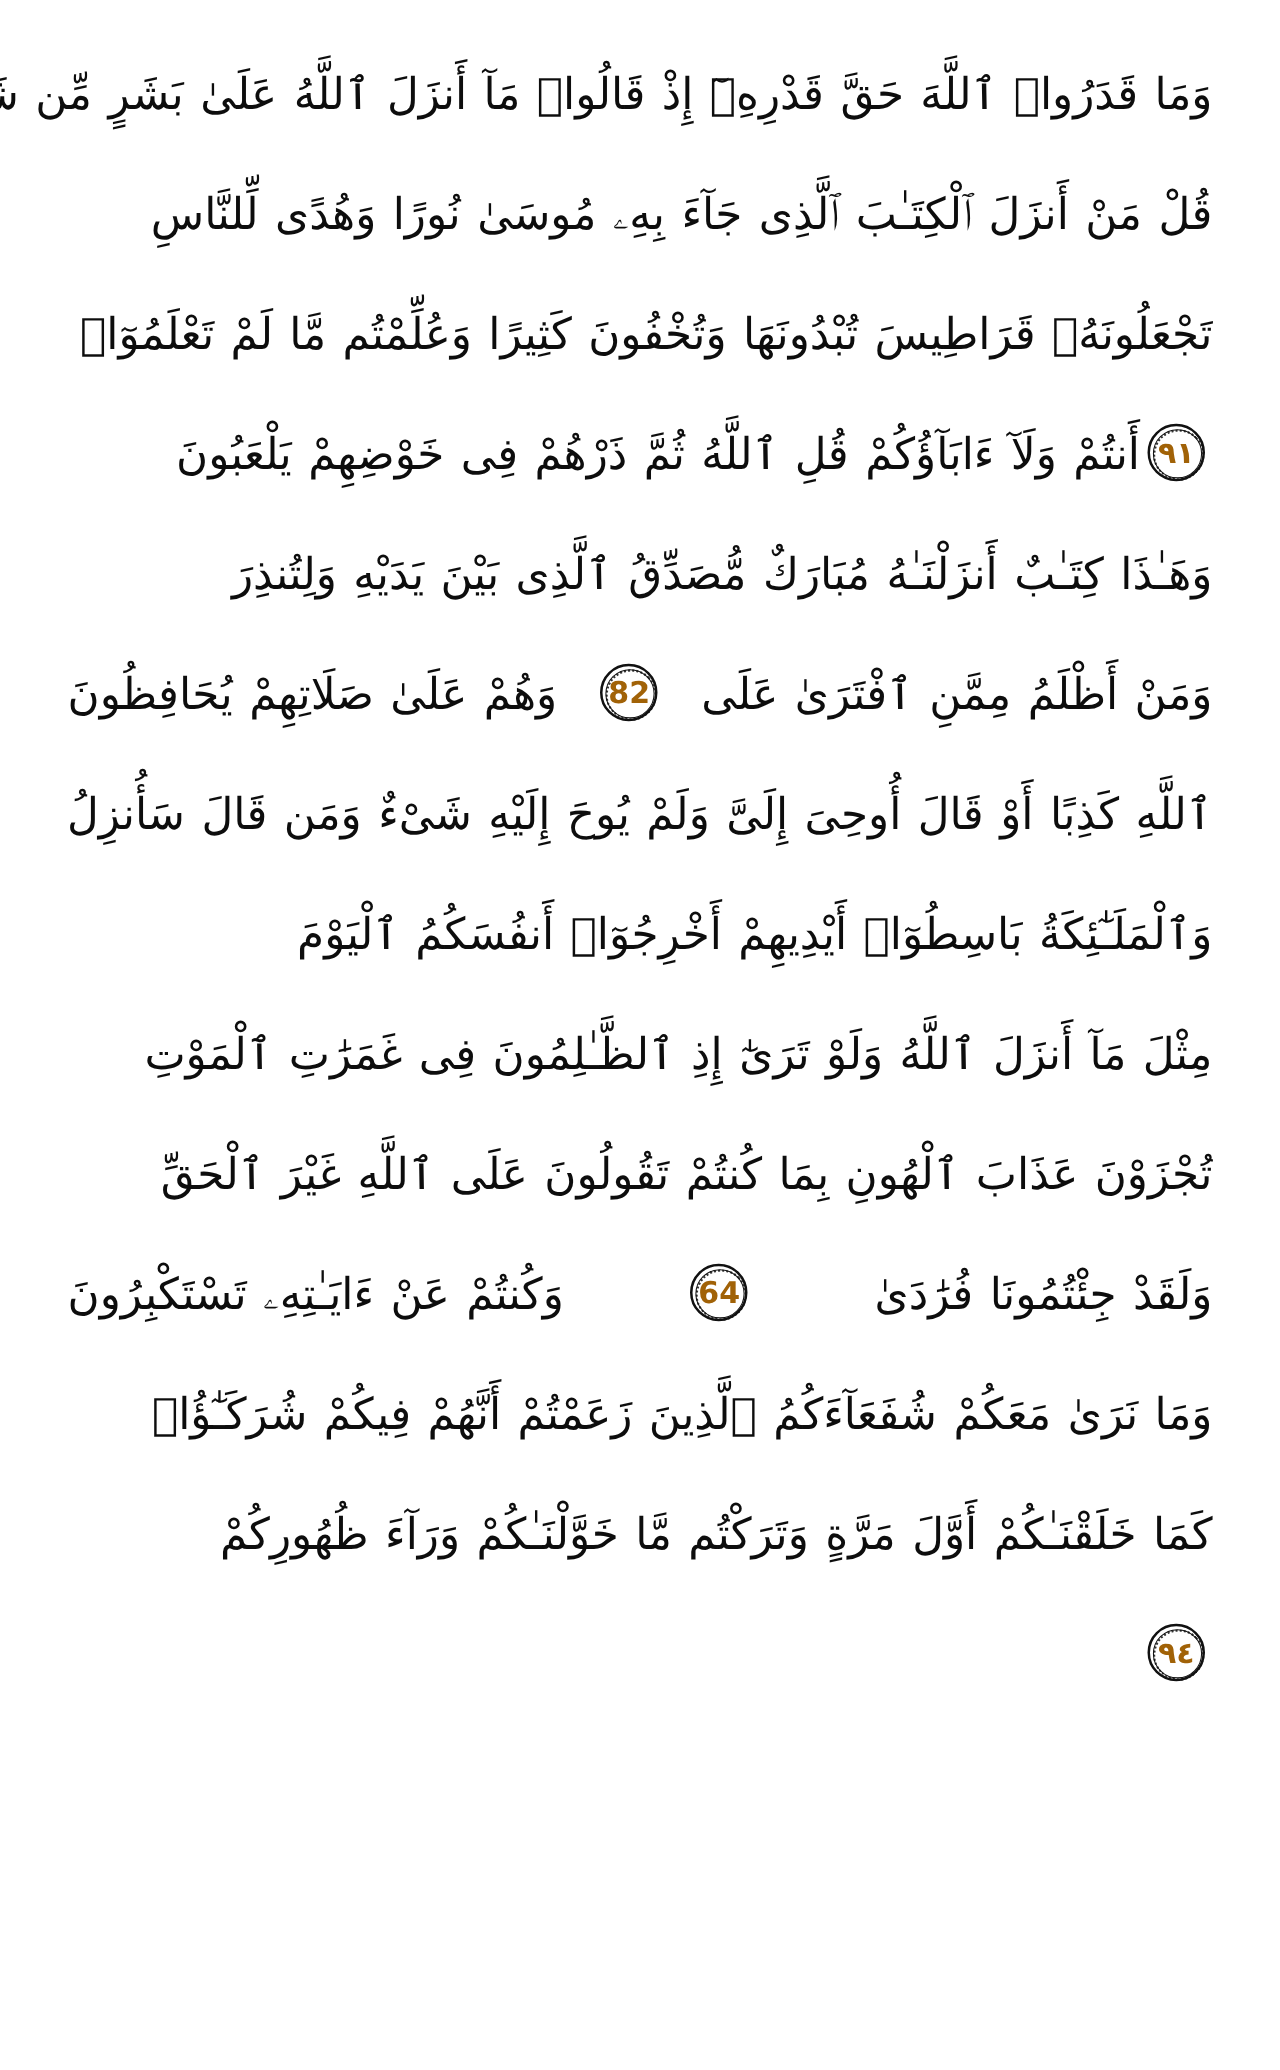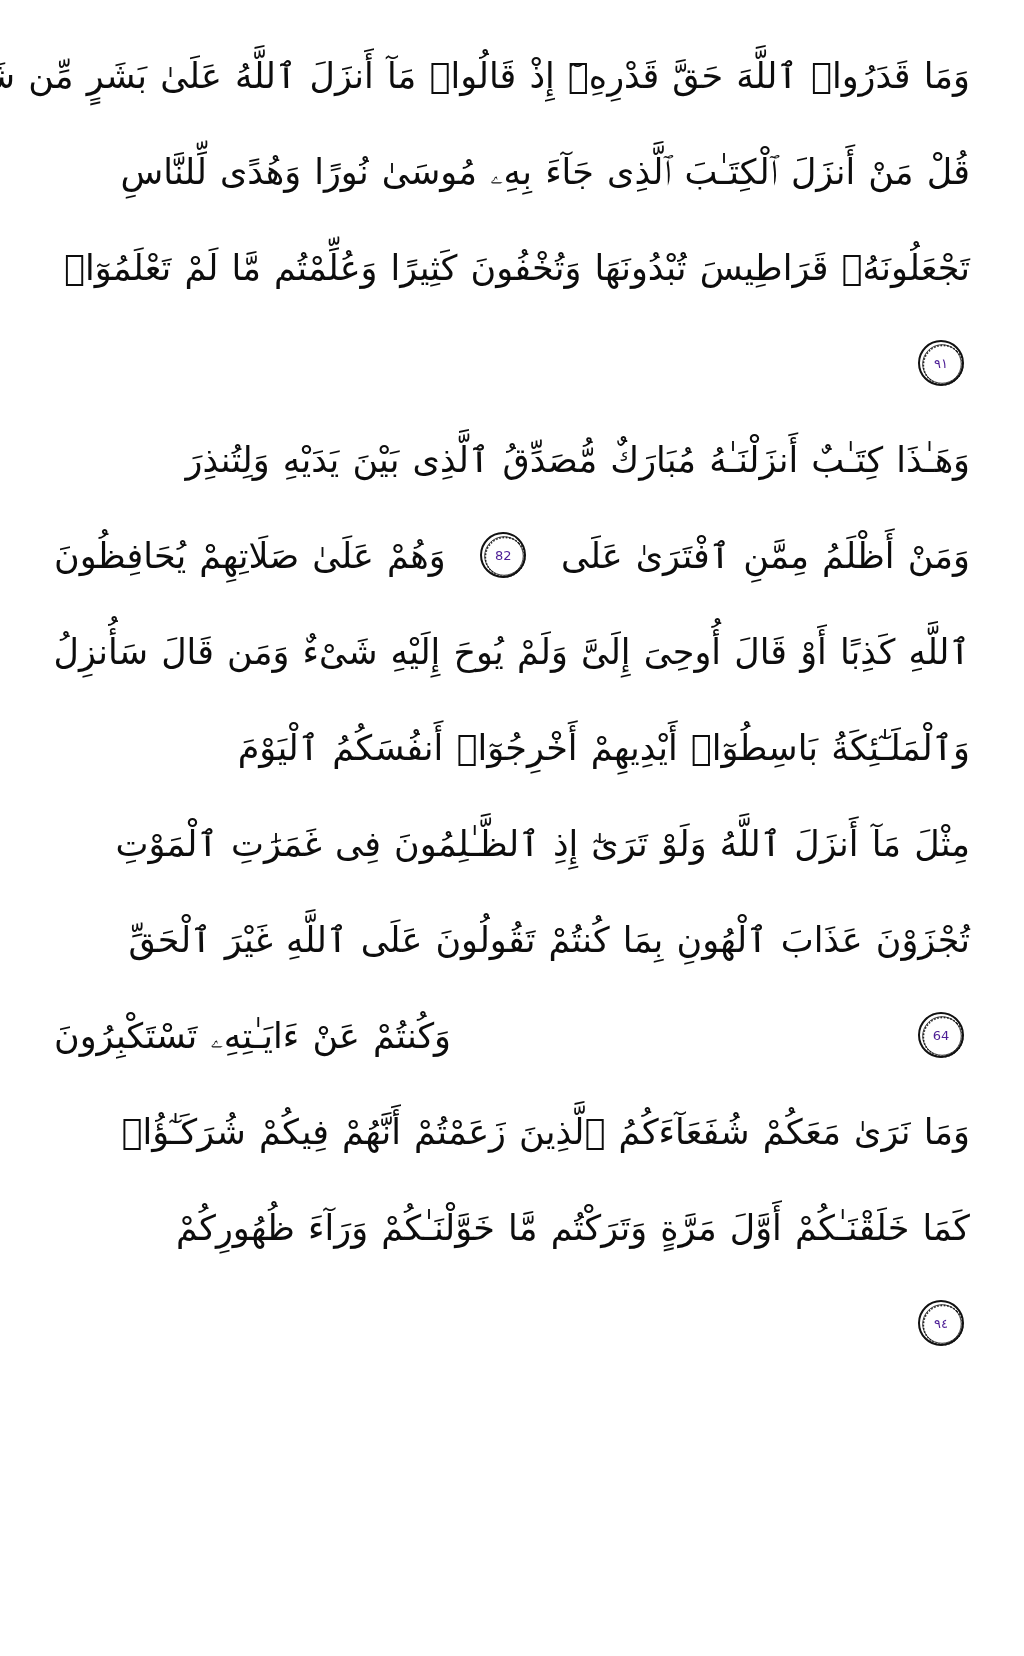--- a/index.html
+++ b/index.html
@@ -82,23 +82,24 @@
     border-style: dotted;
     border-width: 2px;
     opacity: 0.85;
   }
   .ayah-mark .num {
     position: absolute;
     inset: 0;
     display: flex;
     align-items: center;
     justify-content: center;
-    font-size: 13px;
+    font-size: 24px;
     line-height: 1;
-    color: #4c1d95;
+    color: #a16207;
+    font-weight: bold;
   }
 </style>
 </head>
 <body>
 
 <div class="page">
   <div class="mushaf-text">
 
     <div class="line">
       <span class="seg">وَمَا قَدَرُوا۟ ٱللَّهَ حَقَّ قَدْرِهِۦٓ إِذْ قَالُوا۟ مَآ أَنزَلَ ٱللَّهُ عَلَىٰ بَشَرٍ مِّن شَىْءٍ</span>
@@ -109,21 +110,21 @@
     </div>
 
     <div class="line">
       <span class="seg">تَجْعَلُونَهُۥ قَرَاطِيسَ تُبْدُونَهَا وَتُخْفُونَ كَثِيرًا وَعُلِّمْتُم مَّا لَمْ تَعْلَمُوٓا۟</span>
     </div>
 
     <div class="line">
       <span class="ayah-mark">
         <span class="ring"></span>
         <span class="num">٩١</span>
-      </span>
+      </span><span class="seg">أَنتُمْ وَلَآ ءَابَآؤُكُمْ قُلِ ٱللَّهُ ثُمَّ ذَرْهُمْ فِى خَوْضِهِمْ يَلْعَبُونَ</span>
     </div>
 
     <div class="line">
       <span class="seg">وَهَـٰذَا كِتَـٰبٌ أَنزَلْنَـٰهُ مُبَارَكٌ مُّصَدِّقُ ٱلَّذِى بَيْنَ يَدَيْهِ وَلِتُنذِرَ</span>
     </div>
 
 
     <div class="line">
       <span class="seg">وَمَنْ أَظْلَمُ مِمَّنِ ٱفْتَرَىٰ عَلَى</span>
       <span class="ayah-mark">
@@ -143,20 +144,21 @@
 
     <div class="line">
       <span class="seg">مِثْلَ مَآ أَنزَلَ ٱللَّهُ وَلَوْ تَرَىٰٓ إِذِ ٱلظَّـٰلِمُونَ فِى غَمَرَٰتِ ٱلْمَوْتِ</span>
     </div>
 
     <div class="line">
       <span class="seg">تُجْزَوْنَ عَذَابَ ٱلْهُونِ بِمَا كُنتُمْ تَقُولُونَ عَلَى ٱللَّهِ غَيْرَ ٱلْحَقِّ</span>
     </div>
 
     <div class="line">
+      <span class="seg">وَلَقَدْ جِئْتُمُونَا فُرَٰدَىٰ</span>
       <span class="ayah-mark">
         <span class="ring"></span>
         <span class="num">64</span>
       </span>
       <span class="seg">وَكُنتُمْ عَنْ ءَايَـٰتِهِۦ تَسْتَكْبِرُونَ</span>
     </div>
 
     <div class="line">
       <span class="seg">وَمَا نَرَىٰ مَعَكُمْ شُفَعَآءَكُمُ ٱلَّذِينَ زَعَمْتُمْ أَنَّهُمْ فِيكُمْ شُرَكَـٰٓؤُا۟</span>
     </div>

